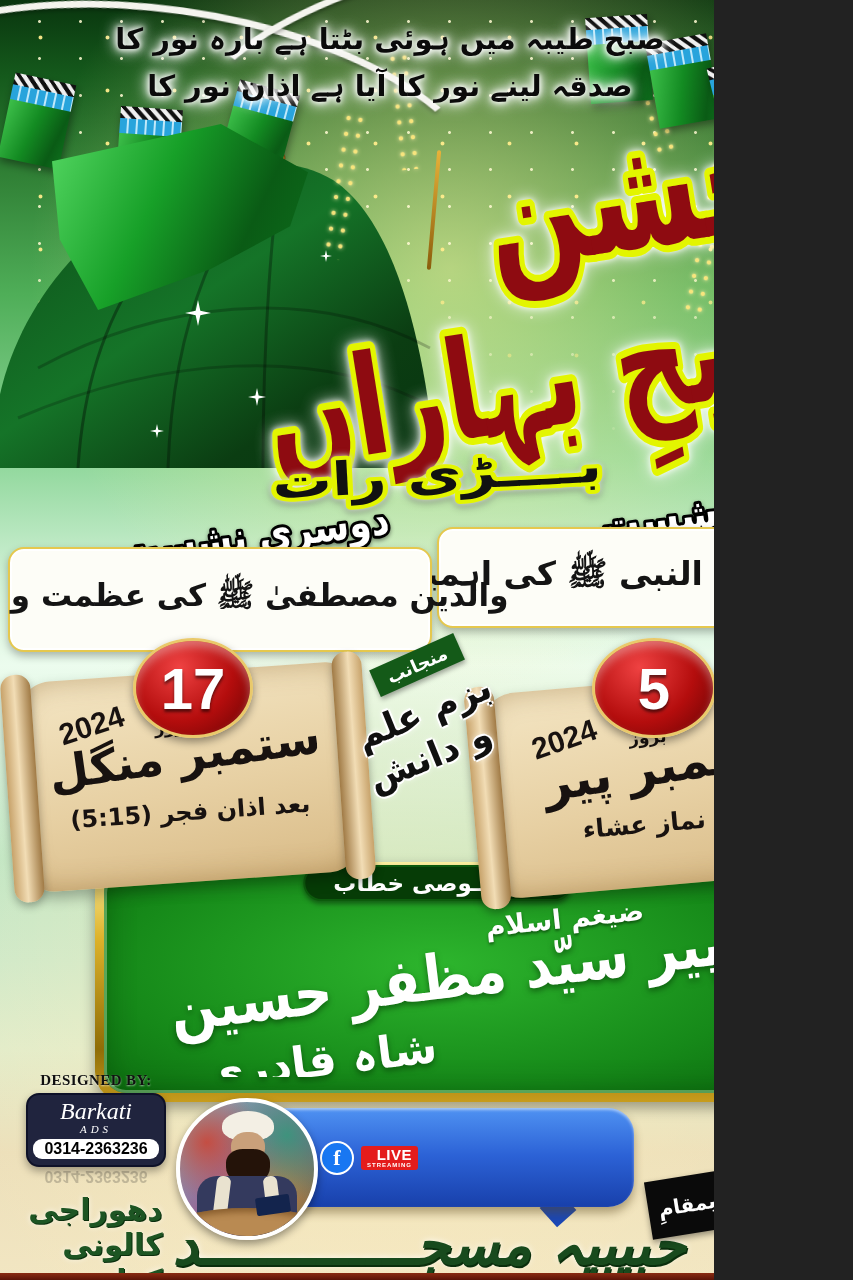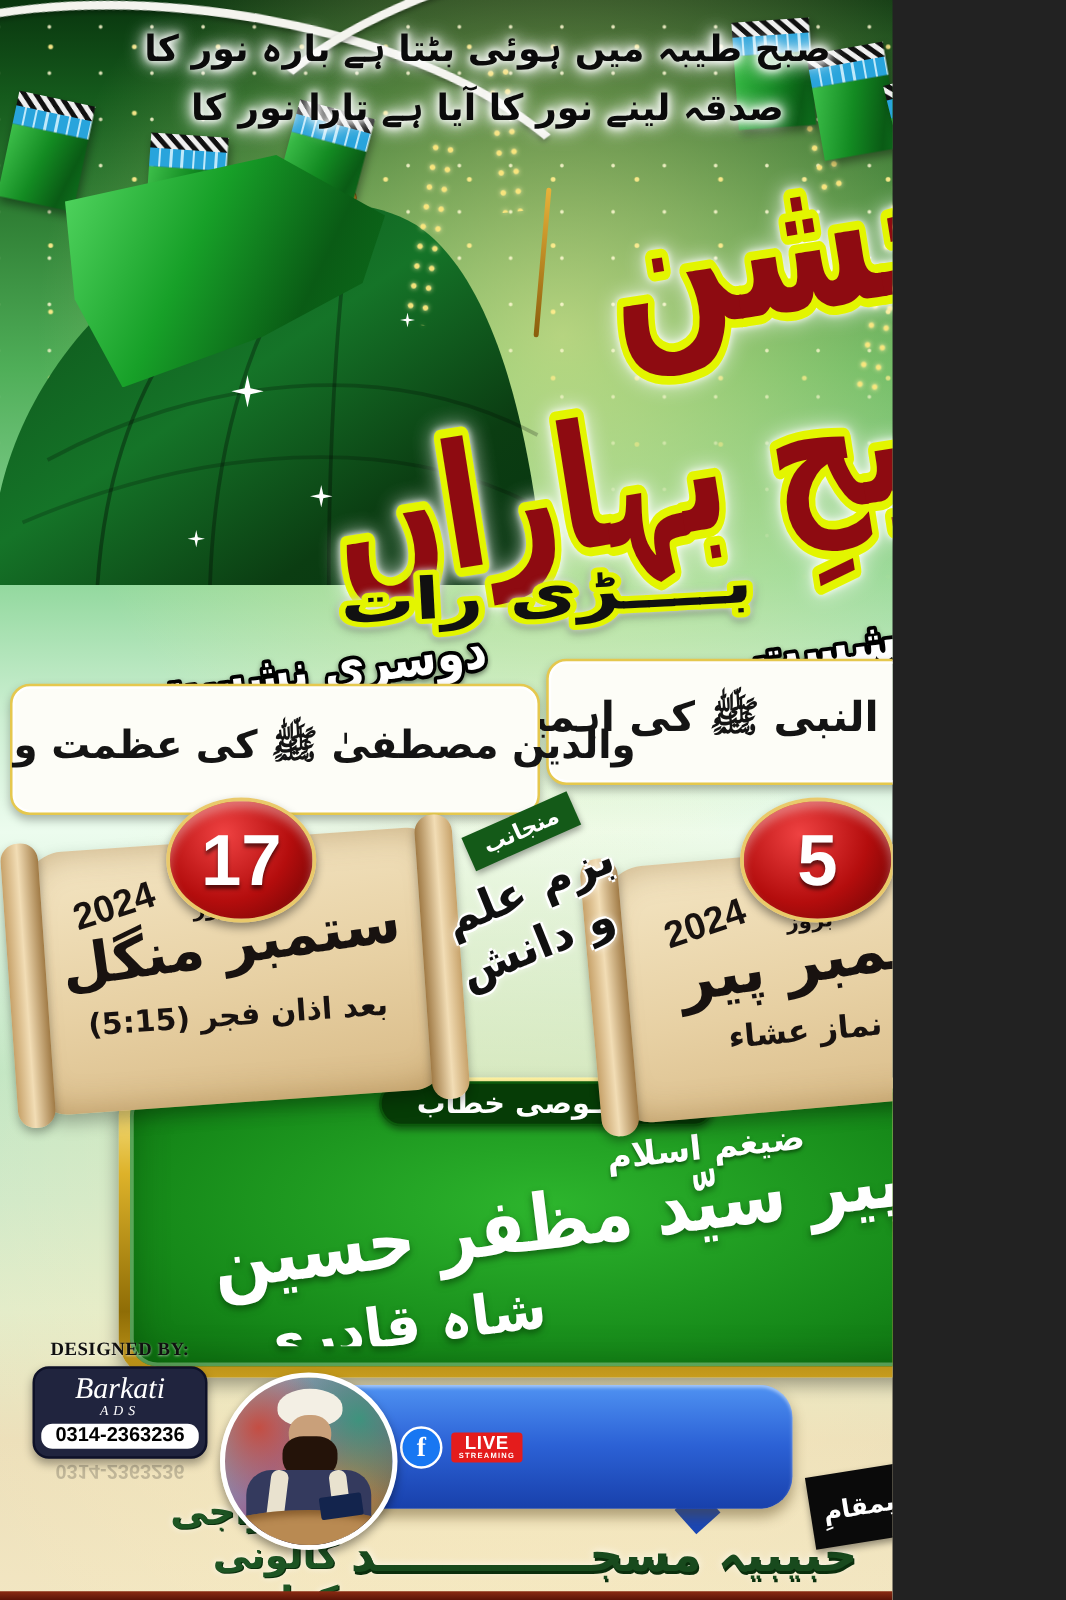--- a/index.html
+++ b/index.html
@@ -131,21 +131,21 @@
 
   
   .livebar{position:absolute;left:198px;top:1108px;width:436px;height:99px;z-index:5;border-radius:26px;
     background:linear-gradient(180deg,#4f92f2,#2c62d6 48%,#1840ab);
     box-shadow:inset 0 2px 3px rgba(255,255,255,.5), 0 6px 10px rgba(90,70,30,.45);
     color:#fff;display:flex;flex-direction:column;justify-content:center;padding-left:122px;box-sizing:border-box;}
   .lrow{display:flex;align-items:center;gap:7px;}
   .fb{width:30px;height:30px;border-radius:50%;background:#1877f2;border:2px solid #fff;
     display:flex;align-items:center;justify-content:center;
     font-family:"Liberation Serif",serif;font-weight:bold;font-size:22px;color:#fff;line-height:1;}
-  .liveB{background:#e41c1c;border-radius:3px;padding:1px 6px 2px;text-align:center;line-height:1;}
+  .liveB{background:#e41c1c;border-radius:3px;padding:1px 6px 2px;text-align:right;line-height:1;}
   .liveB .lv{font-family:"Liberation Sans",sans-serif;font-weight:900;font-size:15px;letter-spacing:.5px;}
   .liveB .st{font-family:"Liberation Sans",sans-serif;font-weight:700;font-size:6px;letter-spacing:1px;}
   .ln1{font-family:"Liberation Sans",sans-serif;font-weight:900;font-size:25px;letter-spacing:.3px;
     text-shadow:0 2px 2px rgba(0,20,80,.5);white-space:nowrap;}
   .ln2{font-family:"Liberation Sans",sans-serif;font-weight:900;font-size:29px;letter-spacing:.3px;margin-left:-14px;
     text-shadow:0 2px 2px rgba(0,20,80,.5);white-space:nowrap;}
   .pointer{position:absolute;left:545px;top:1196px;width:26px;height:26px;background:#1b47b5;z-index:4;transform:rotate(48deg);}
 
   
   .photo{position:absolute;left:176px;top:1098px;width:134px;height:134px;z-index:6;border-radius:50%;
@@ -165,22 +165,22 @@
   .desk{bottom:-10px;left:-8px;width:150px;height:38px;background:#b98a52;border-radius:50% 50% 0 0;
     box-shadow:inset 0 4px 6px rgba(90,50,10,.5);}
   .laptop{bottom:22px;left:76px;width:34px;height:18px;background:#13244d;border-radius:2px;transform:rotate(-8deg);}
 
   
   .vbadge{position:absolute;left:648px;top:1176px;width:78px;height:58px;z-index:5;background:#0a0a0a;
     transform:rotate(-9deg);display:flex;align-items:center;justify-content:center;color:#fff;
     font-weight:bold;font-size:20px;box-shadow:0 3px 6px rgba(0,0,0,.4);}
   .venue{position:absolute;left:18px;top:1192px;width:668px;z-index:4;direction:rtl;
     display:flex;align-items:center;gap:10px;}
-  .vbig{font-weight:bold;font-size:38px;color:#184a1d;white-space:nowrap;line-height:1.1;
-    text-shadow:1px 2px 0 #0a2e0c, 0 0 7px rgba(255,255,255,.85);}
+  .vbig{font-weight:bold;font-size:56px;color:#184a1d;white-space:nowrap;line-height:1.1;
+    text-shadow:1px 2px 0 #0a2e0c, 0 0 7px rgba(255,255,255,.85);font-style:italic;}
   .vsmall{width:178px;font-weight:bold;font-size:30px;color:#1d5523;line-height:1.18;text-align:right;
     text-shadow:1px 1px 0 #0a2e0c, 0 0 6px rgba(255,255,255,.8);}
   .bottomstrip{position:absolute;left:0;right:0;bottom:0;height:7px;z-index:6;
     background:linear-gradient(#8a2b12,#5b1407);}
 </style>
 </head>
 <body>
 
 <div class="poster">
 
@@ -264,21 +264,21 @@
   <div class="smallflag"></div>
   <div class="pole" style="left:800px;top:262px;height:150px;transform:rotate(-3deg);"></div>
 
   <div class="spark" style="left:185px;top:300px;width:26px;height:26px;"></div>
   <div class="spark" style="left:248px;top:388px;width:18px;height:18px;"></div>
   <div class="spark" style="left:150px;top:424px;width:14px;height:14px;"></div>
   <div class="spark" style="left:320px;top:250px;width:12px;height:12px;"></div>
 
   <div class="couplet urdu">
     <div>صبح طیبہ میں ہوئی بٹتا ہے بارہ نور کا</div>
-    <div>صدقہ لینے نور کا آیا ہے تارا نور کا</div>
+    <div>صدقہ لینے نور کا آیا ہے اذان نور کا</div>
   </div>
 
   <svg class="titleSvg" width="615" height="390" viewBox="0 0 615 390">
     <g transform="rotate(-9 305 200)" font-family="DejaVu Sans, sans-serif" font-weight="bold" fill="#8e0b11" stroke="#e3f500" stroke-width="14" stroke-linejoin="round" paint-order="stroke">
       <text x="565" y="168" text-anchor="end" font-size="152" textLength="300" lengthAdjust="spacingAndGlyphs">جشن</text>
       <text x="300" y="330" text-anchor="middle" font-size="138" textLength="565" lengthAdjust="spacingAndGlyphs">صبحِ بہاراں</text>
     </g>
   </svg>
 
   <svg class="subSvg" width="370" height="80" viewBox="0 0 370 80">

